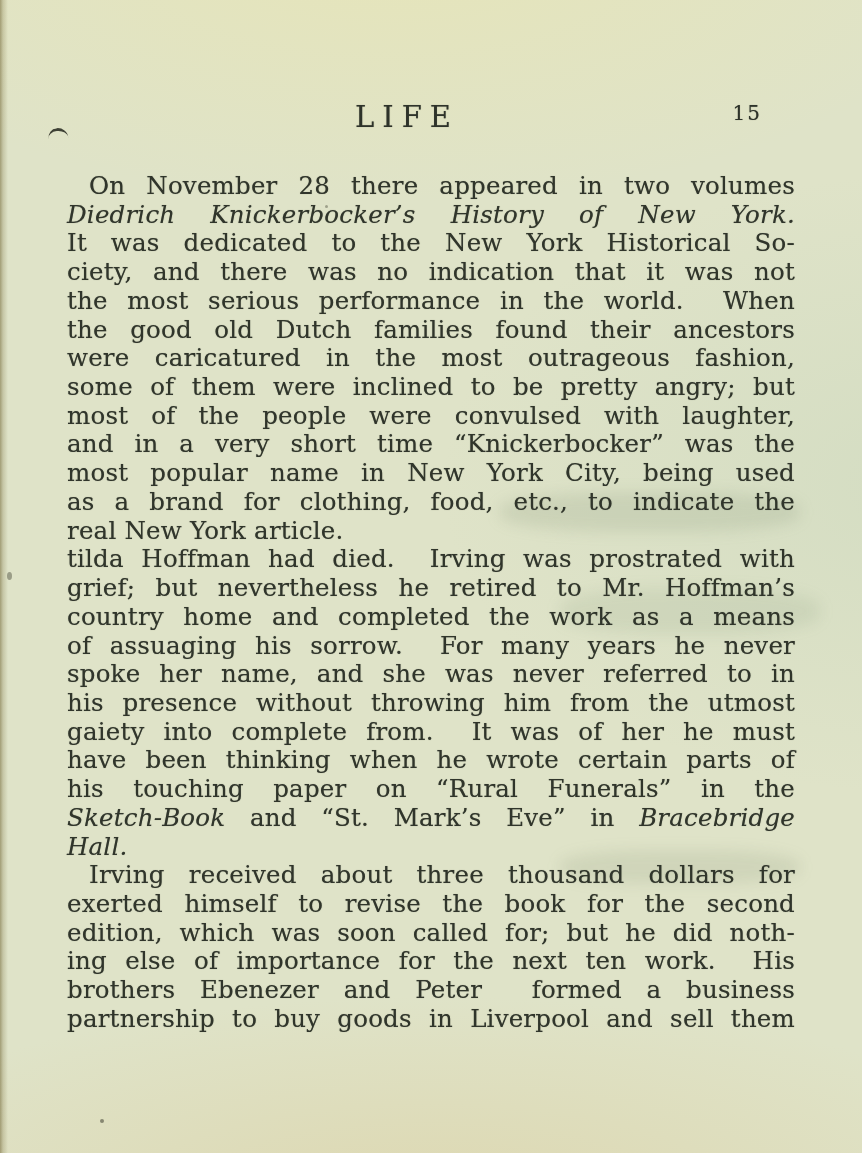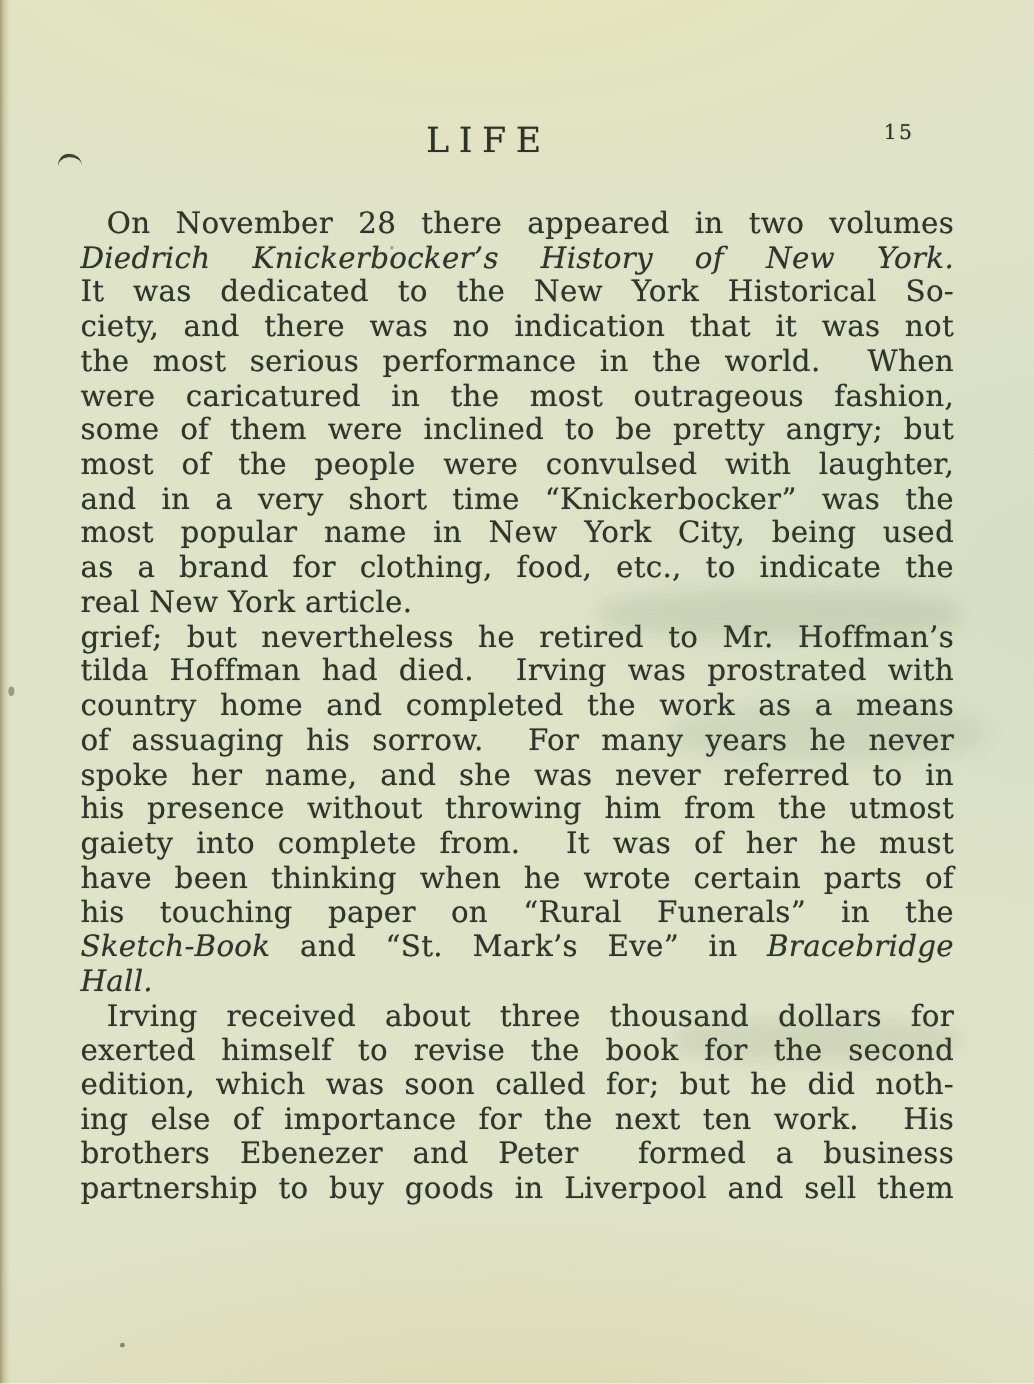--- a/index.html
+++ b/index.html
@@ -22,21 +22,21 @@
   }
   .running-head {
     position: absolute; top: 100px; left: 0; right: 48px;
     text-align: center;
     font-size: 29px; letter-spacing: 8px;
     color: #2e332a;
     text-shadow: 0 0 0.8px rgba(40,45,35,0.55);
   }
   .folio {
     position: absolute; top: 101px; right: 100px;
-    font-size: 17px; letter-spacing: 2px;
+    font-size: 20px; letter-spacing: 2px;
     color: #2e332a;
     text-shadow: 0 0 0.8px rgba(40,45,35,0.55);
   }
   .text-block {
     position: absolute; left: 67px; top: 160px; width: 728px;
     font-size: 24.5px;
     letter-spacing: 0.2px;
     text-shadow: 0 0 0.8px rgba(40,45,35,0.5);
     margin-top: 12px;
   }
@@ -92,31 +92,32 @@
   <div class="speck sp2"></div>
   <div class="speck sp3"></div>
 
   <div class="text-block">
       <div class="para">
         <div class="line first"><span>On November 28 there appeared in two volumes</span></div>
         <div class="line"><span class="it">Diedrich Knickerbocker’s History of New York.</span></div>
         <div class="line"><span>It was dedicated to the New York Historical So-</span></div>
         <div class="line"><span>ciety, and there was no indication that it was not</span></div>
         <div class="line"><span>the most serious performance in the world.  When</span></div>
+        <div class="line"><span>the good old Dutch families found their ancestors</span></div>
         <div class="line"><span>were caricatured in the most outrageous fashion,</span></div>
         <div class="line"><span>some of them were inclined to be pretty angry; but</span></div>
         <div class="line"><span>most of the people were convulsed with laughter,</span></div>
         <div class="line"><span>and in a very short time “Knickerbocker” was the</span></div>
         <div class="line"><span>most popular name in New York City, being used</span></div>
         <div class="line"><span>as a brand for clothing, food, etc., to indicate the</span></div>
         <div class="line flush"><span>real New York article.</span></div>
       </div>
       <div class="para">
+        <div class="line"><span>tilda Hoffman had died.  Irving was prostrated with</span></div>
         <div class="line"><span>grief; but nevertheless he retired to Mr. Hoffman’s</span></div>
-        <div class="line"><span>tilda Hoffman had died.  Irving was prostrated with</span></div>
         <div class="line"><span>country home and completed the work as a means</span></div>
         <div class="line"><span>of assuaging his sorrow.  For many years he never</span></div>
         <div class="line"><span>spoke her name, and she was never referred to in</span></div>
         <div class="line"><span>his presence without throwing him from the utmost</span></div>
         <div class="line"><span>gaiety into complete from.  It was of her he must</span></div>
         <div class="line"><span>have been thinking when he wrote certain parts of</span></div>
         <div class="line"><span>his touching paper on “Rural Funerals” in the</span></div>
         <div class="line"><span class="it">Sketch-Book</span><span> and “St. Mark’s Eve” in </span><span class="it">Bracebridge</span></div>
         <div class="line flush"><span class="it">Hall.</span></div>
       </div>

